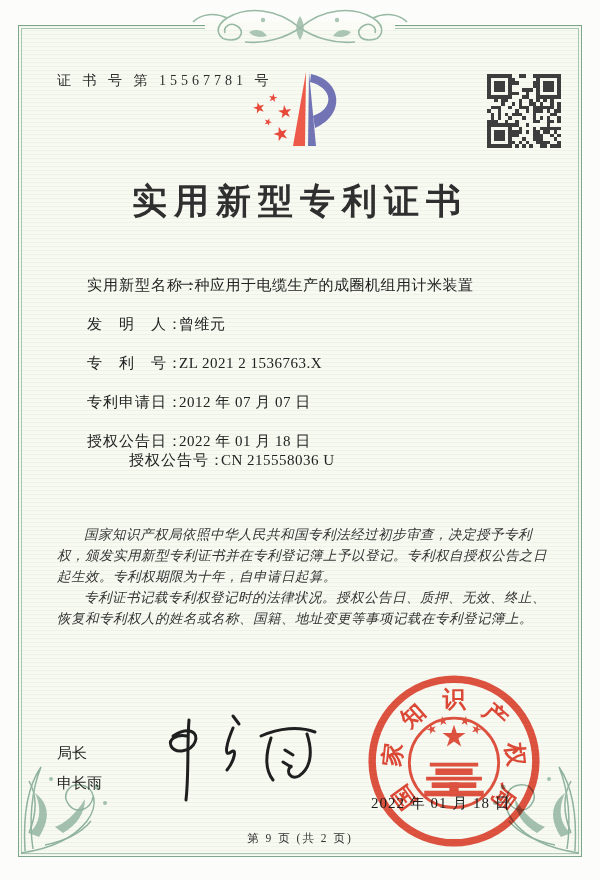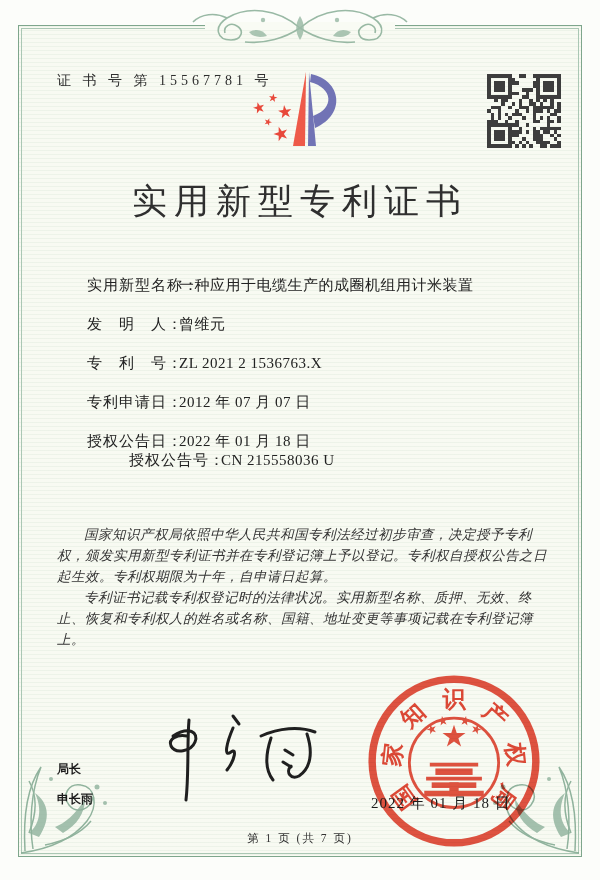--- a/index.html
+++ b/index.html
@@ -32,40 +32,40 @@
     font-size:14px; letter-spacing:4px; color:#2e2e2e;
     white-space:pre;
   }
 
   .logo { position:absolute; left:216px; top:38px; width:126px; height:108px; }
   .qr   { position:absolute; left:468px; top:48px; width:74px; height:74px; }
   .qr svg { width:100%; height:100%; shape-rendering:crispEdges; }
 
   .title {
     position:absolute; top:152px; left:0; width:100%;
-    text-align:center; font-size:35px; font-weight:400;
+    text-align:center; font-size:35px; font-weight:700;
     letter-spacing:7px; color:#2f2f2f; white-space:pre;
   }
 
   .fields { position:absolute; left:38px; top:233px; width:500px; }
   .field-row { height:24px; margin-bottom:15px; font-size:15px; color:#222; white-space:pre; }
   .field-row .lbl { display:inline-block; width:92px; white-space:pre; letter-spacing:1px; }
   .field-row .val { letter-spacing:0.5px; }
   .field-pair .second { margin-left:42px; }
 
   .paras {
     position:absolute; left:38px; top:498px; width:494px;
     font-size:13.5px; line-height:21px; color:#333;
     font-style:italic;
     font-family:Liberation Serif, serif;
   }
   .paras p { text-indent:2em; letter-spacing:0.5px; }
 
-  .officer { position:absolute; left:38px; top:728px; font-size:12px; color:#1d1d1d;
-             font-weight:bold; line-height:30px;
+  .officer { position:absolute; left:38px; top:712px; font-size:15px; color:#1d1d1d;
+             font-weight:normal; line-height:30px;
              font-family:"Liberation Sans","DejaVu Sans",sans-serif; }
 
   .autograph { position:absolute; left:118px; top:680px; width:200px; height:105px; }
 
   .seal { position:absolute; left:342px; top:642px; width:186px; height:186px;
           mix-blend-mode:multiply; opacity:0.92; }
   .issue-date { position:absolute; left:352px; top:768px; font-size:15px;
                 color:#1c1c1c; letter-spacing:1px; white-space:pre; z-index:5; }
 
   .footer {
@@ -326,21 +326,21 @@
         <span class="lbl">专利申请日：</span><span class="val">2012 年 07 月 07 日</span>
       </div>
       <div class="field-row field-pair">
         <span><span class="lbl">授权公告日：</span><span class="val">2022 年 01 月 18 日</span></span>
         <span class="second"><span class="lbl">授权公告号：</span><span class="val">CN 215558036 U</span></span>
       </div>
     </div>
 
     <div class="paras">
       <p>国家知识产权局依照中华人民共和国专利法经过初步审查，决定授予专利权，颁发实用新型专利证书并在专利登记簿上予以登记。专利权自授权公告之日起生效。专利权期限为十年，自申请日起算。</p>
-      <p>专利证书记载专利权登记时的法律状况。实用新型名称、质押、无效、终止、恢复和专利权人的姓名或名称、国籍、地址变更等事项记载在专利登记簿上。</p>
+      <p>专利证书记载专利权登记时的法律状况。授权公告日、质押、无效、终止、恢复和专利权人的姓名或名称、国籍、地址变更等事项记载在专利登记簿上。</p>
     </div>
 
     <div class="officer">
       <div>局长</div>
       <div>申长雨</div>
     </div>
 
     <svg class="autograph" viewBox="0 0 200 105">
       <g stroke="#1f1f1f" stroke-width="3" fill="none" stroke-linecap="round" stroke-linejoin="round">
         <path d="M52,14 C50,36 52,68 49,94"></path>
@@ -380,16 +380,16 @@
           <path d="M70,119 L130,119" stroke-width="4" fill="none"></path>
           <rect x="76" y="123" width="48" height="6" stroke="none"></rect>
           <rect x="68" y="132" width="64" height="6" stroke="none"></rect>
           <rect x="95" y="123" width="10" height="15" stroke="none"></rect>
         </g>
       </g>
     </svg>
 
     <div class="issue-date">2022 年 01 月 18 日</div>
 
-    <div class="footer">第 1 页 (共 7 页)</div>
+    <div class="footer">第 9 页 (共 2 页)</div>
 
   </div>
 </div>
 
 </body></html>

